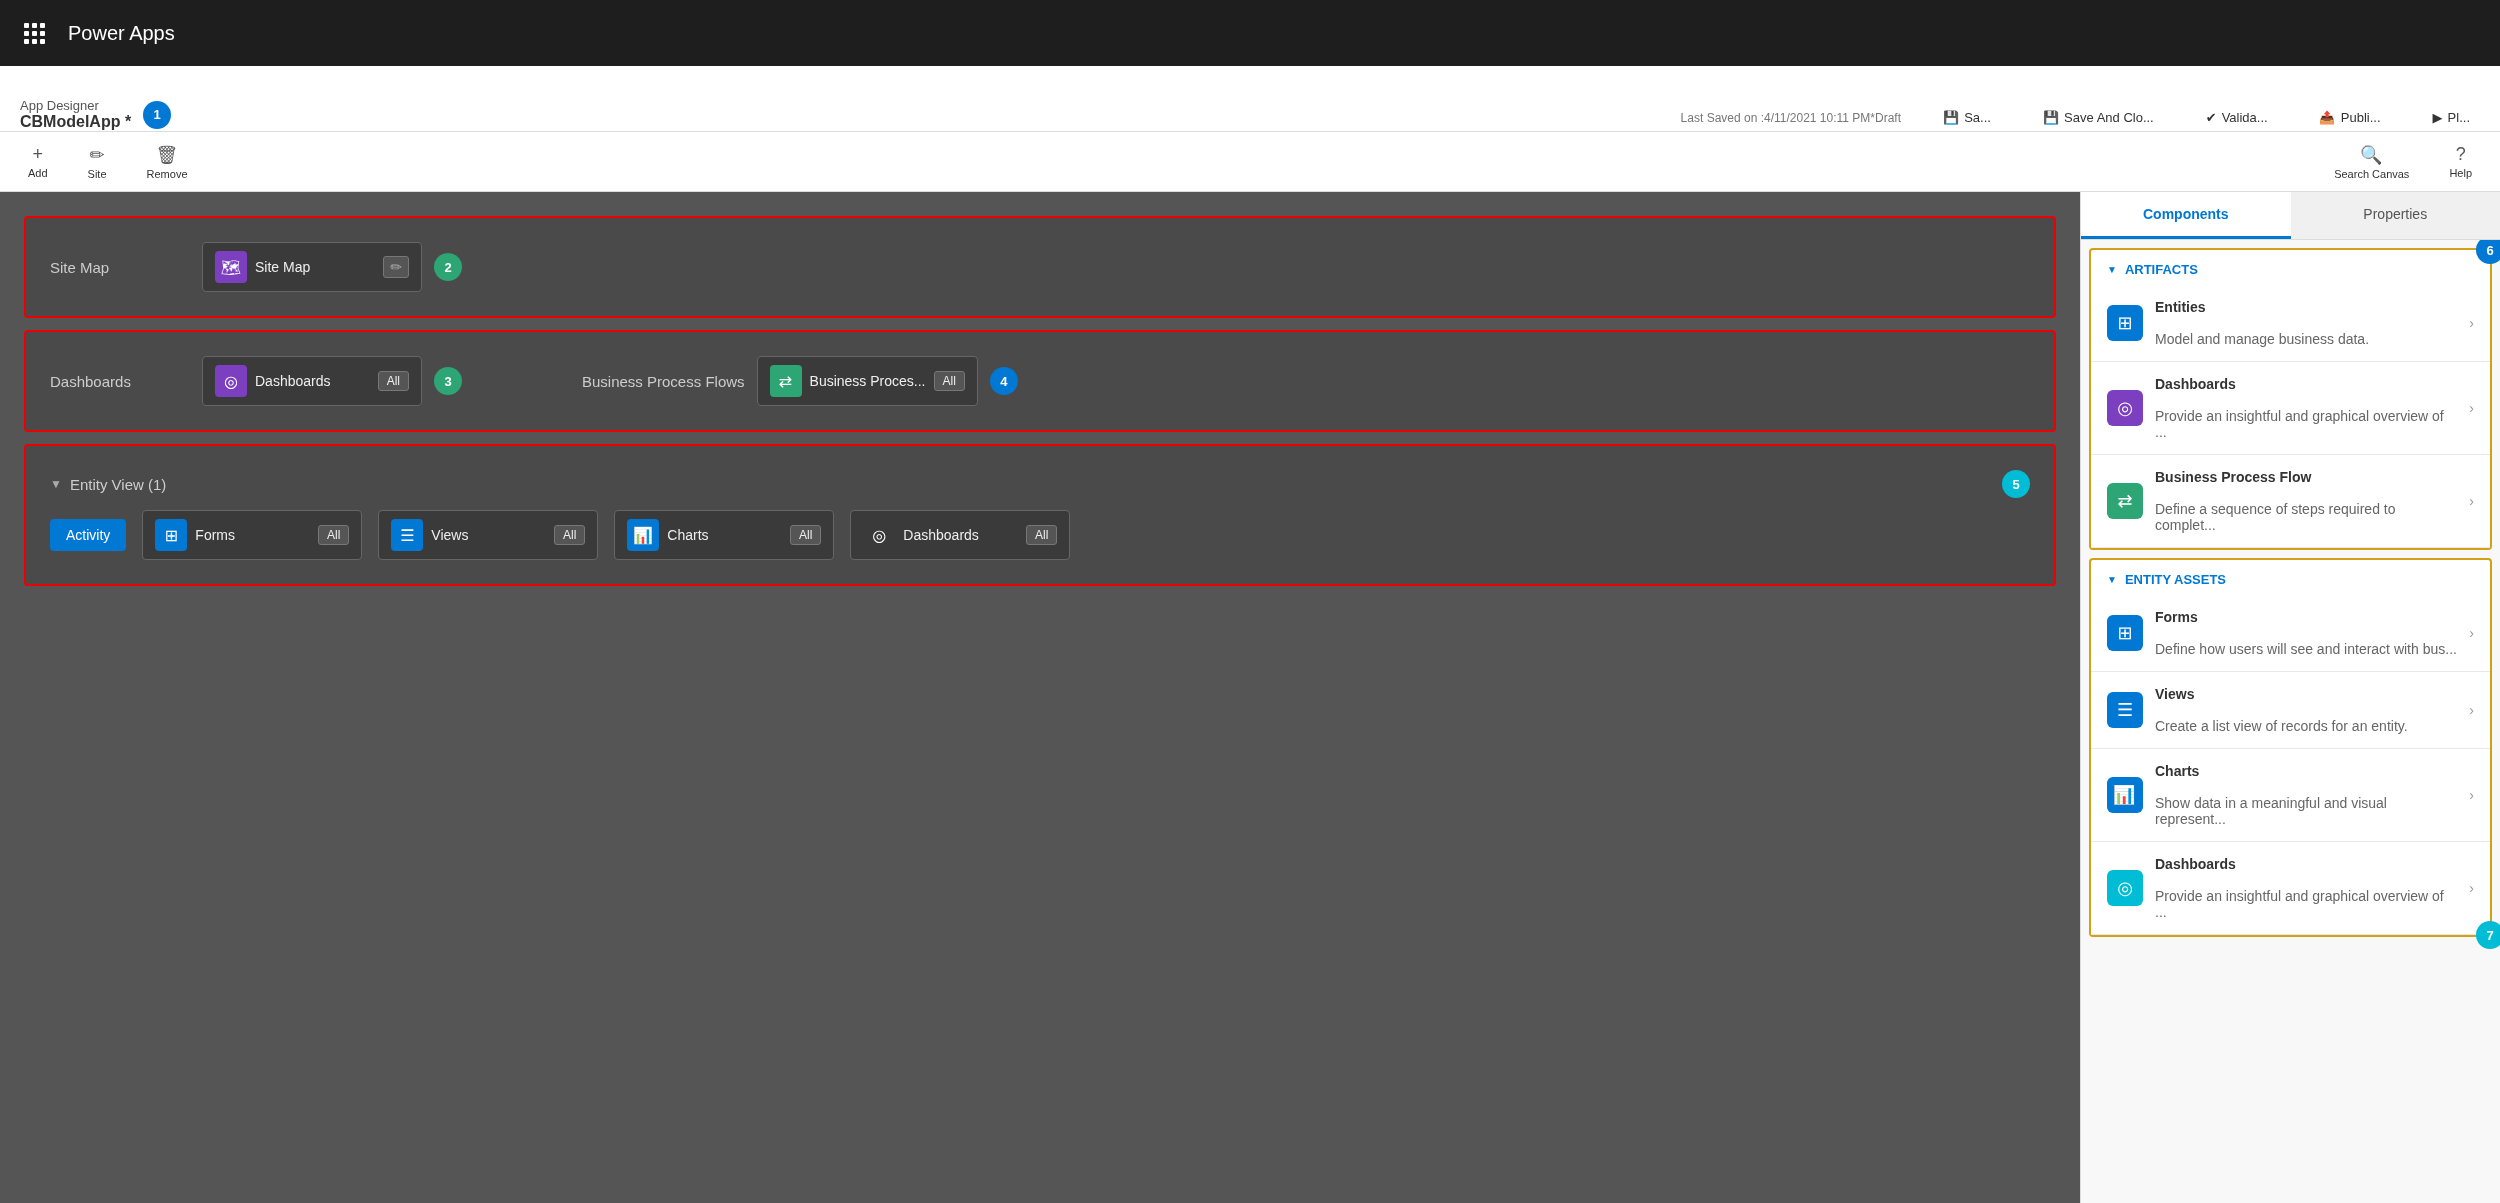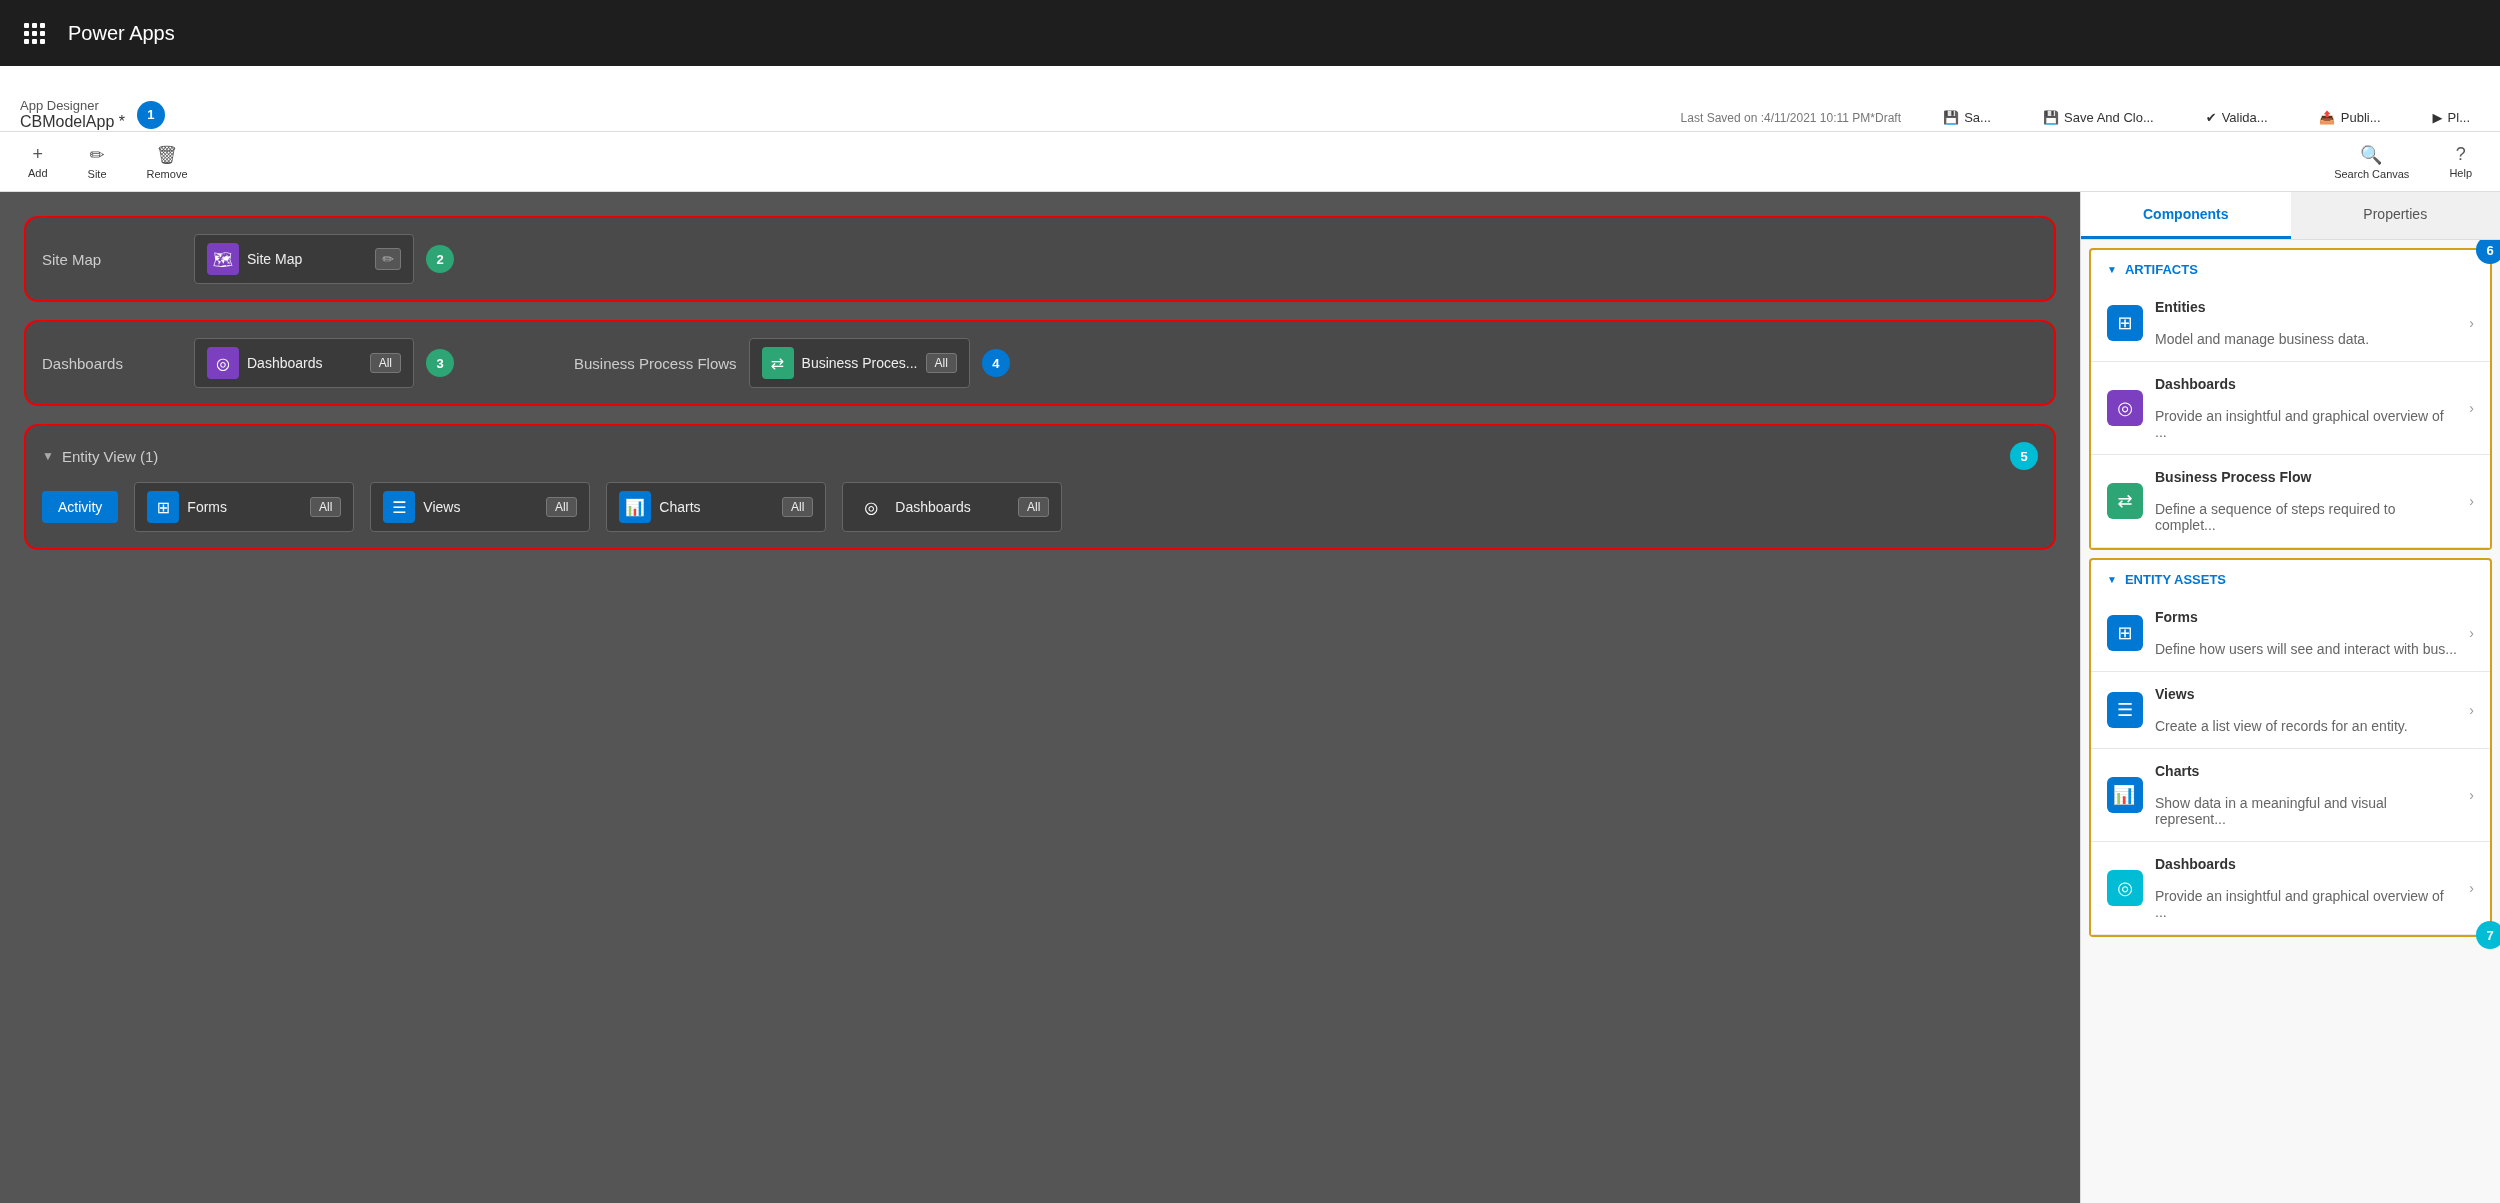--- a/index.html
+++ b/index.html
@@ -28,21 +28,21 @@
       height: 66px;
       display: flex;
       align-items: flex-end;
       padding: 0 20px;
       justify-content: space-between;
       border-bottom: 1px solid #ddd;
     }
     .secondbar-left { display: flex; align-items: center; gap: 12px; }
     .app-info { display: flex; flex-direction: column; }
     .app-designer-label { font-size: 13px; color: #555; }
-    .app-name { font-size: 16px; color: #333; font-weight: 400; }
+    .app-name { font-size: 16px; color: #333; font-weight: 700; }
     .badge-circle {
       width: 28px; height: 28px; border-radius: 50%;
       background: #0078d4; color: white;
       display: flex; align-items: center; justify-content: center;
       font-size: 13px; font-weight: 700;
     }
     .secondbar-right { display: flex; align-items: center; gap: 32px; font-size: 13px; color: #555; }
     .save-status { font-size: 12px; color: #777; }
     .toolbar-btn {
       display: flex; align-items: center; gap: 5px;
@@ -86,23 +86,23 @@
       background: #555;
       flex: 1;
       padding: 24px;
       overflow: auto;
       position: relative;
     }
 
     
     .section-box {
       border: 2px dashed #888;
-      border-radius: 14px;
-      margin-bottom: 18px;
-      padding: 16px;
+      border-radius: 4px;
+      margin-bottom: 12px;
+      padding: 24px;
       background: #4a4a4a;
     }
     .section-box.highlighted { border-color: #e00; border-style: solid; }
 
     .row-items { display: flex; align-items: center; gap: 16px; flex-wrap: wrap; }
 
     .label-text { color: #ccc; font-size: 15px; font-weight: 400; min-width: 140px; }
 
     .item-card {
       display: flex; align-items: center; gap: 8px;

